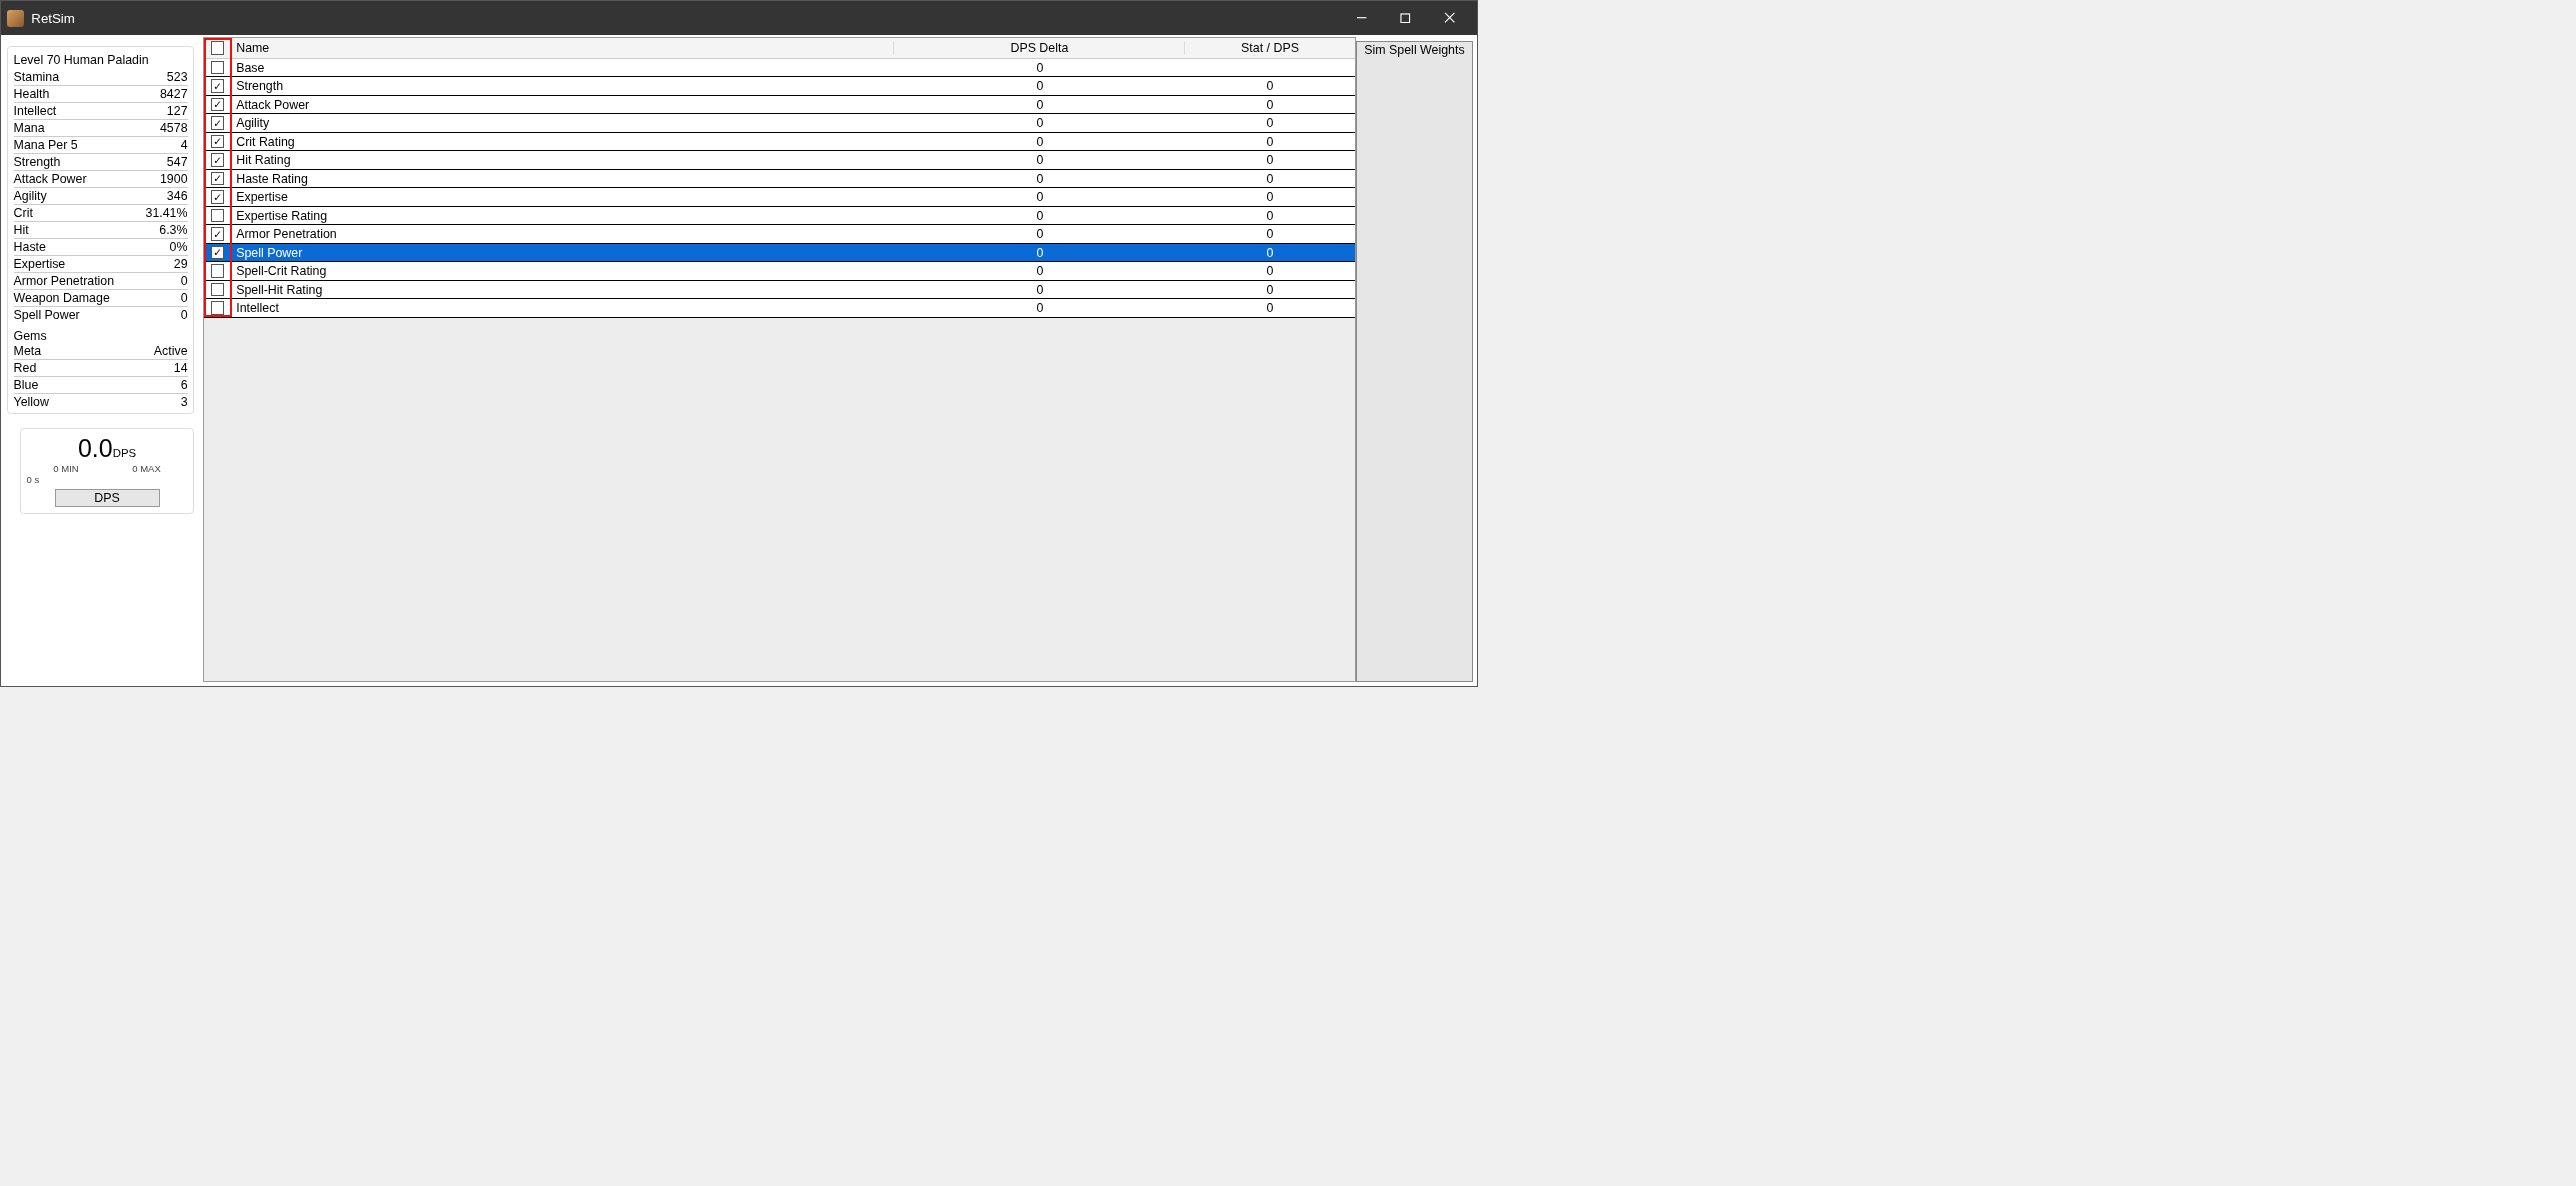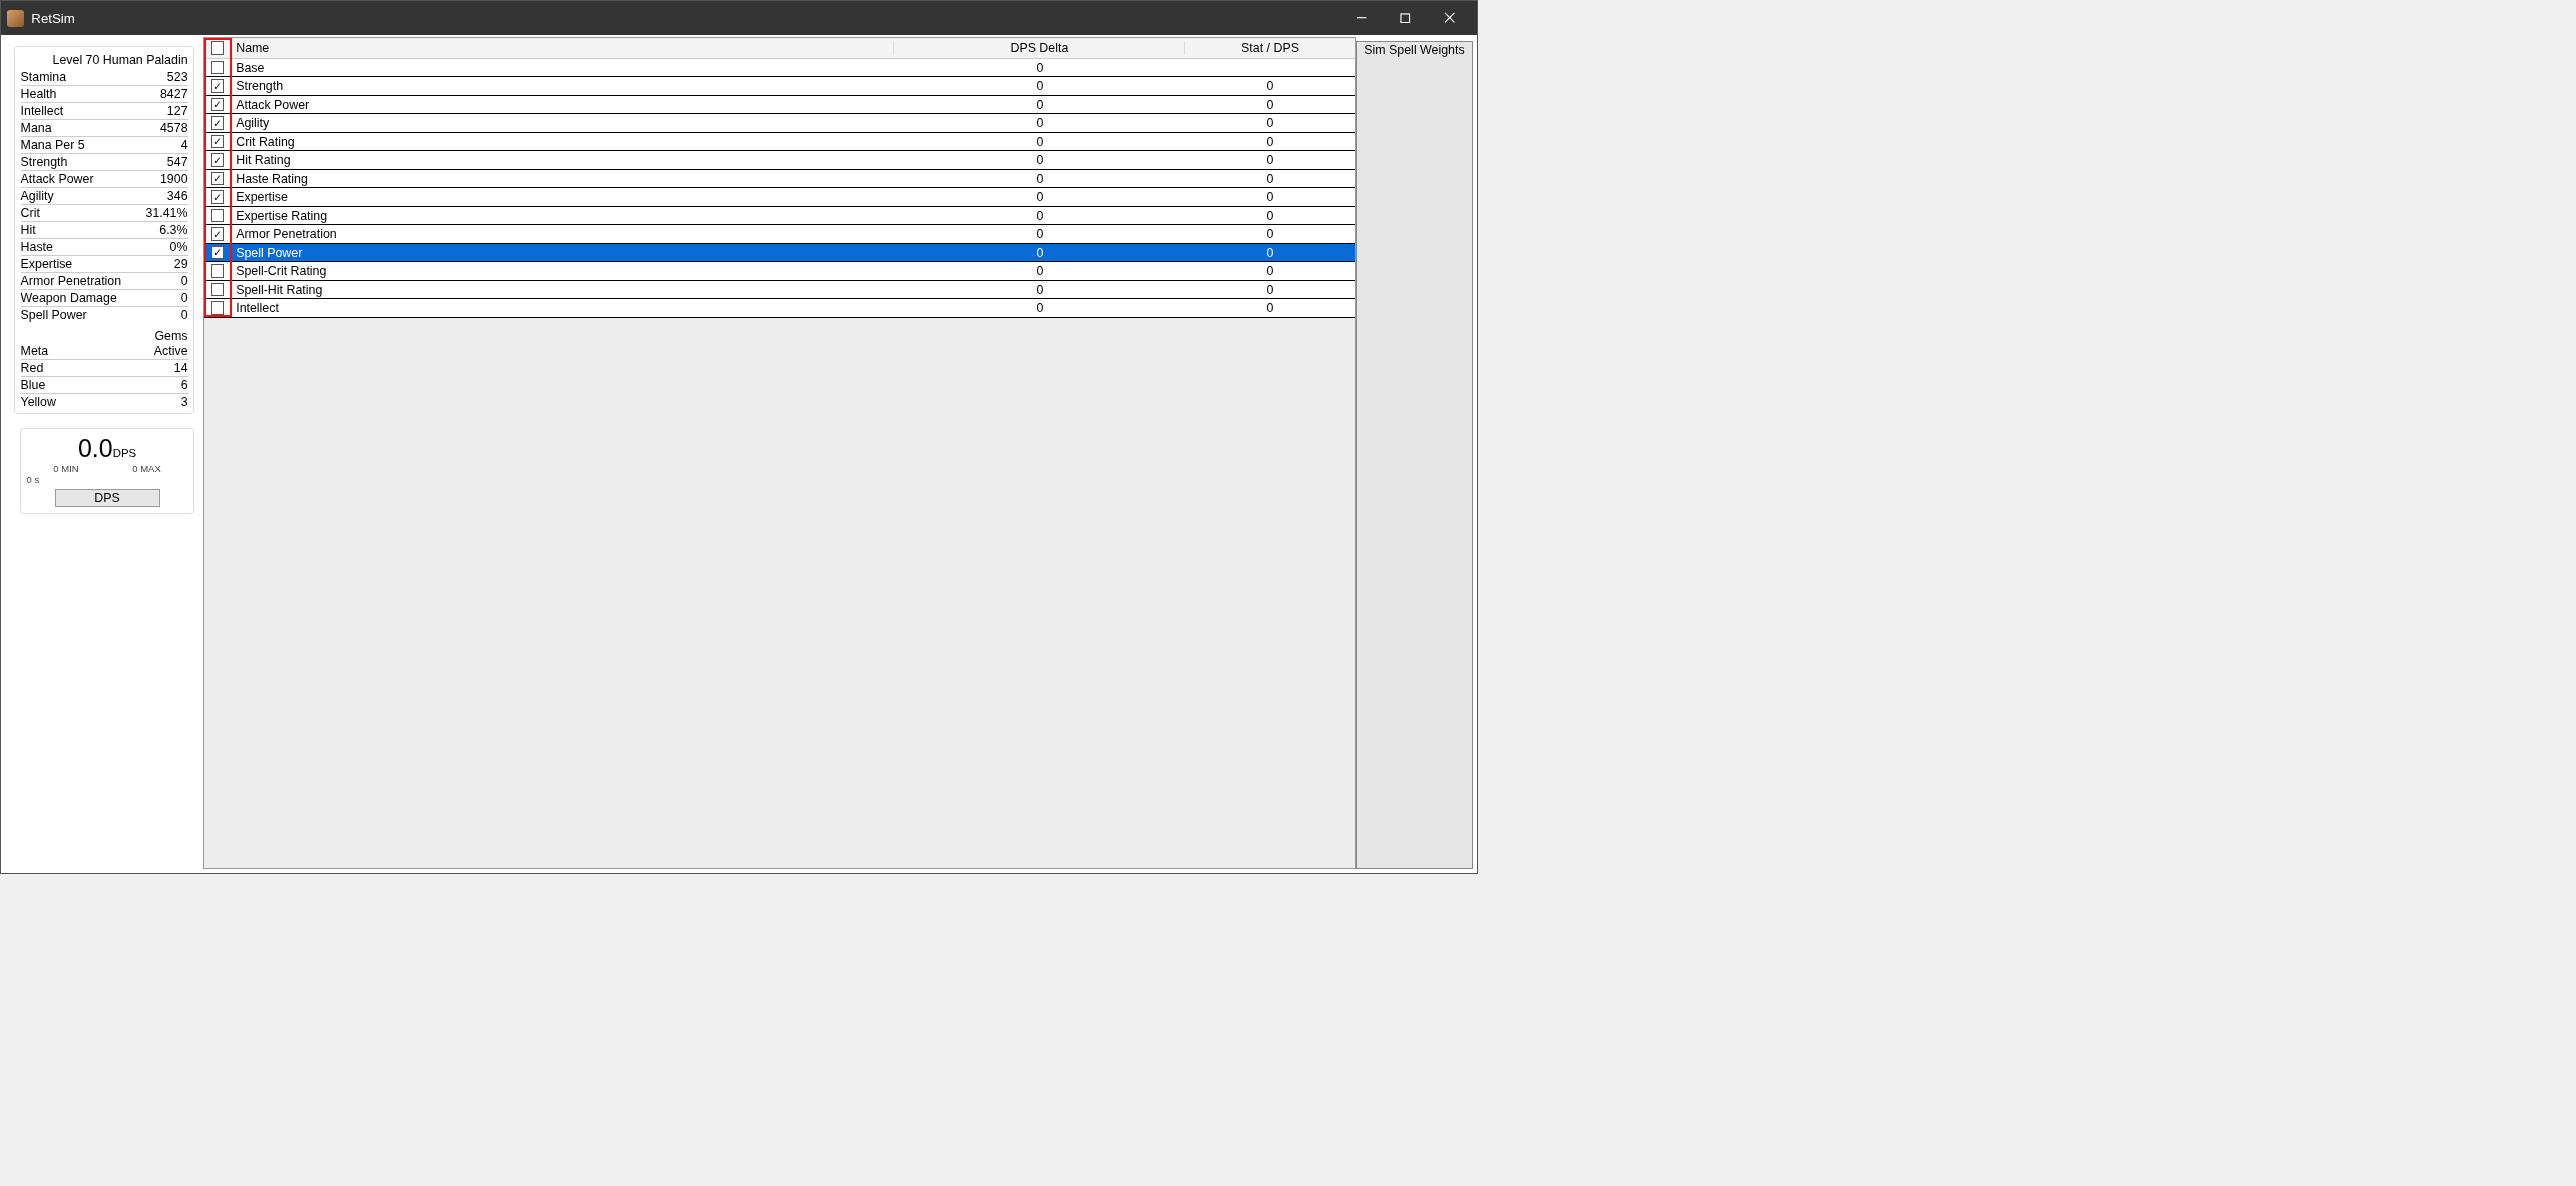--- a/index.html
+++ b/index.html
@@ -5,21 +5,21 @@
   * { box-sizing: border-box; margin: 0; padding: 0; }
   body {
     font-family: "Segoe UI", Arial, sans-serif;
     font-size: 12.4px;
     background: #f0f0f0;
     color: #000;
     user-select: none;
   }
   .window {
     width: 1478px;
-    height: 874px;
+    height: 687px;
     background: #fff;
     border: 1px solid #555;
     display: flex;
     flex-direction: column;
     margin: 0;
   }
   .titlebar {
     height: 34px;
     background: #343434;
     color: #fff;
@@ -61,21 +61,21 @@
     border-bottom:1px solid #ddd;
     font-size:12.4px;
   }
   .nav-item:last-child { border-bottom:none; }
   .nav-item.active { color:#888; background:#f0f0f0; }
   .panel {
     margin-top:9.5px;
     border:1px solid #ddd;
     border-radius:3.8px;
     padding:5.7px 5.7px 3.8px 5.7px;
-    margin-left:11px; margin-right:2.9px;text-align:right;
+    margin-left:4px; margin-right:2.9px;
   }
   .panel-title { font-size:12.4px; margin-bottom:1.9px; }
   .stat-row {
     display:flex;
     justify-content:space-between;
     border-bottom:1px solid #ccc;
     padding:1px 0;
     font-size:12.4px;
   }
   .stat-row:last-child { border-bottom:none; }

